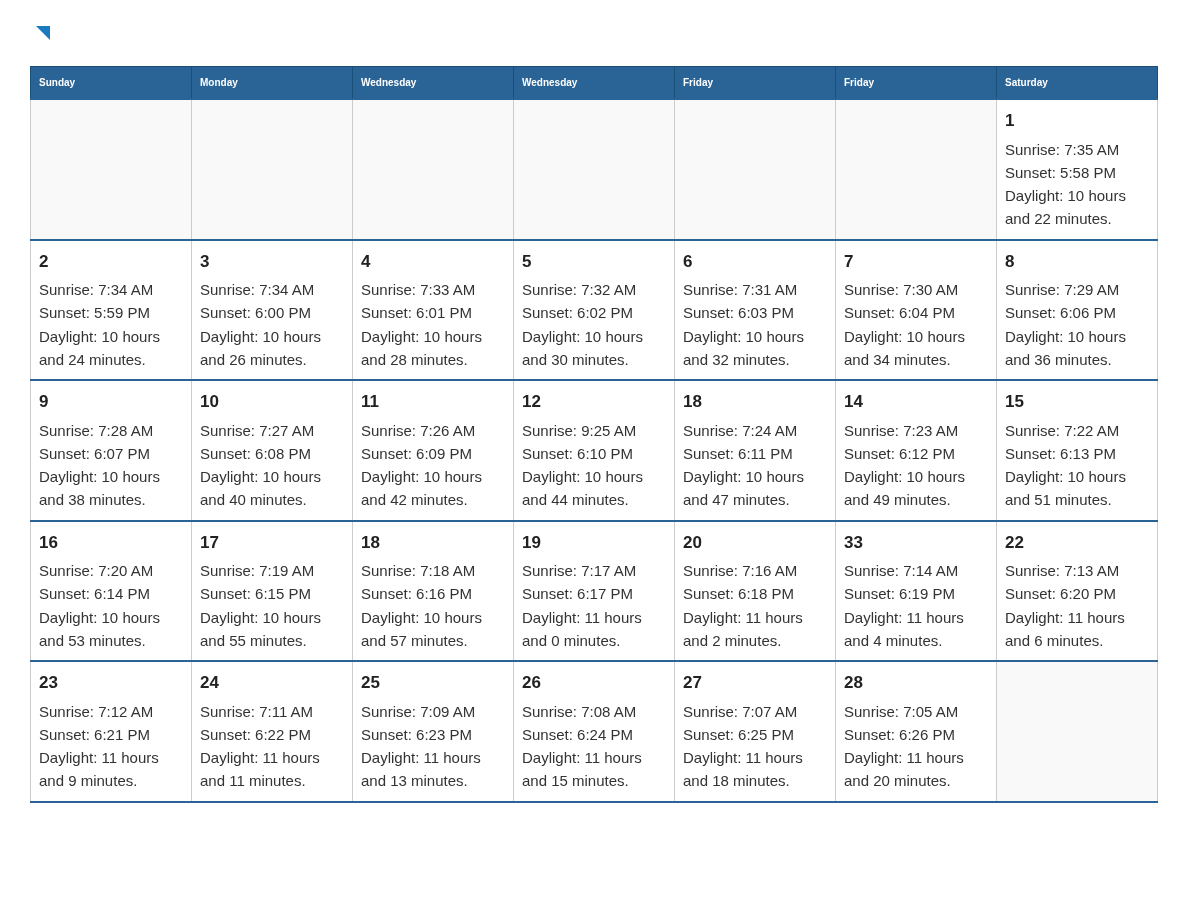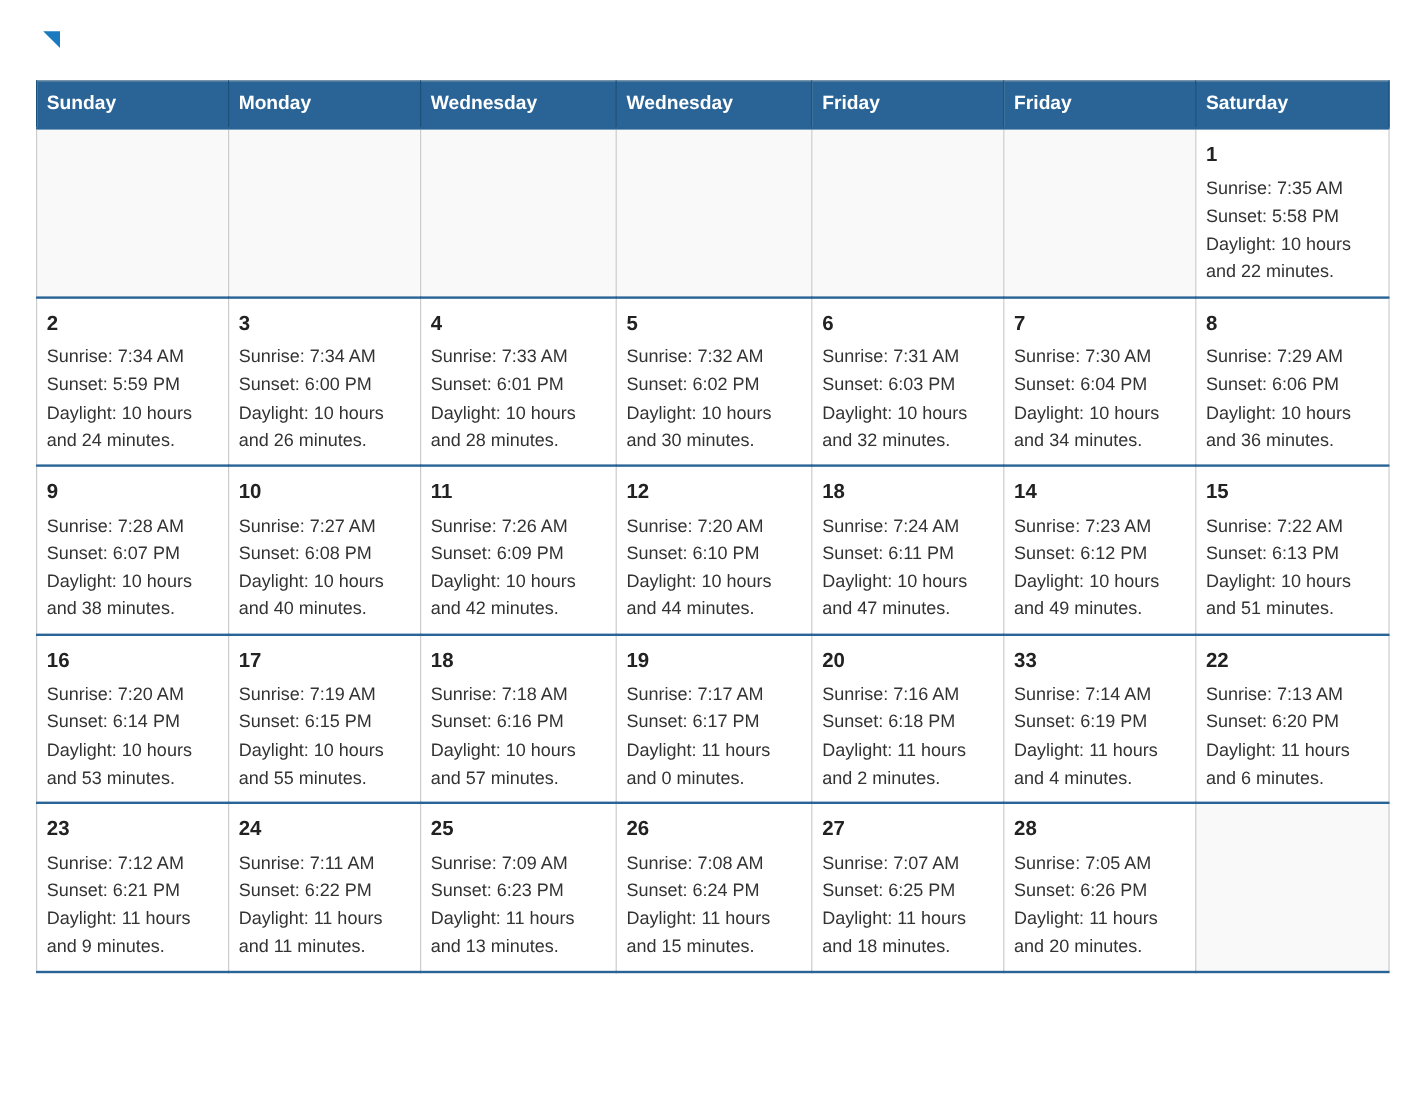--- a/index.html
+++ b/index.html
@@ -55,21 +55,21 @@
       margin-top: 4px;
     }
     .calendar {
       width: 100%;
       border-collapse: collapse;
       border: 1px solid #ccc;
     }
     .calendar th {
       background-color: #2a6496;
       color: #fff;
-      font-size: 16px;
+      font-size: 10px;
       font-weight: bold;
       padding: 10px 8px;
       text-align: left;
       border: 1px solid #1a4f78;
     }
     .calendar td {
       vertical-align: top;
       padding: 8px;
       border: 1px solid #ccc;
       width: 170px;
@@ -205,21 +205,21 @@
 Daylight: 10 hours and 40 minutes.</div>
         </td>
         <td>
           <span class="day-num">11</span>
           <div class="day-info">Sunrise: 7:26 AM
 Sunset: 6:09 PM
 Daylight: 10 hours and 42 minutes.</div>
         </td>
         <td>
           <span class="day-num">12</span>
-          <div class="day-info">Sunrise: 7:20 AM
+          <div class="day-info">Sunrise: 9:25 AM
 Sunset: 6:10 PM
 Daylight: 10 hours and 44 minutes.</div>
         </td>
         <td>
           <span class="day-num">18</span>
           <div class="day-info">Sunrise: 7:24 AM
 Sunset: 6:11 PM
 Daylight: 10 hours and 47 minutes.</div>
         </td>
         <td>

